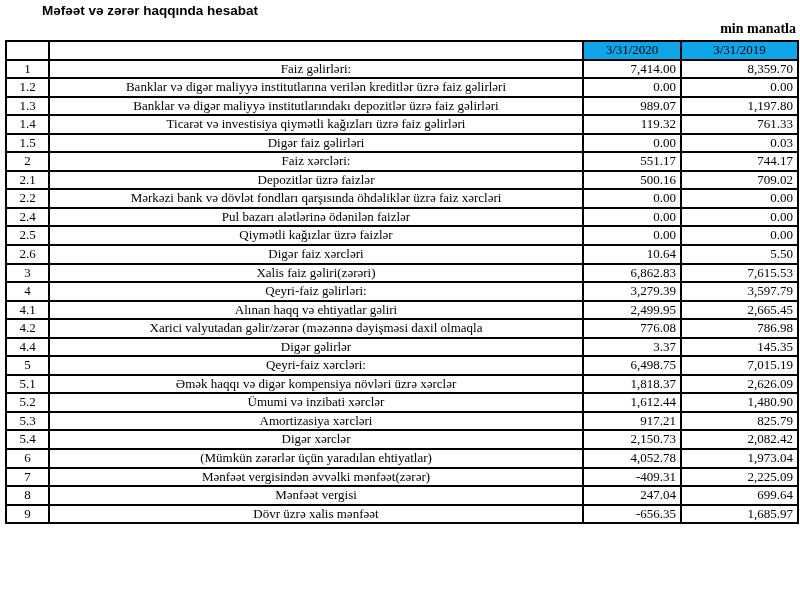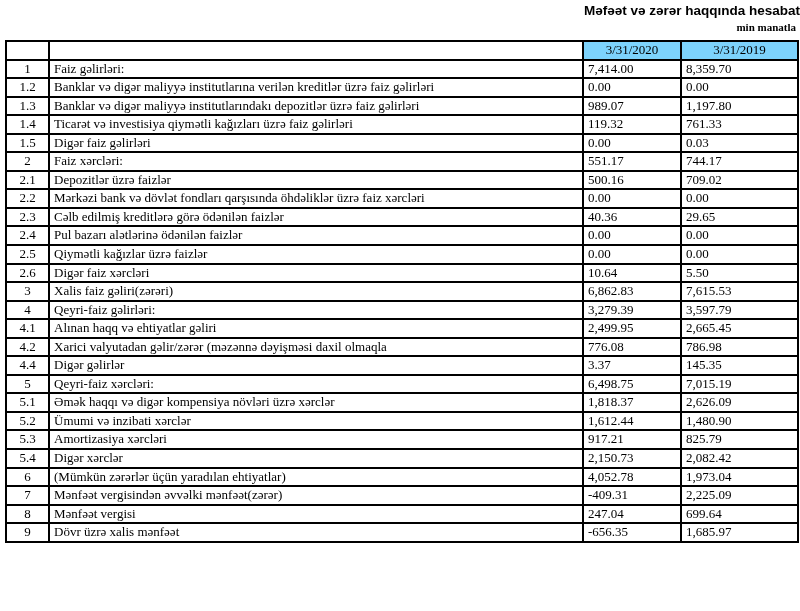--- a/index.html
+++ b/index.html
@@ -2,32 +2,33 @@
 <html><head>
 <meta charset="utf-8">
 <style>
   * { margin: 0; padding: 0; box-sizing: border-box; }
   html, body { width: 800px; height: 611px; background: #ffffff; overflow: hidden; }
   body { font-family: "Liberation Serif", serif; color: #000; position: relative; }
 
   .page-title {
     position: absolute;
     top: 3px; left: 0; width: 800px;
-    text-align: right;
+    text-align: left;
     font-family: "Liberation Sans", sans-serif;
     font-weight: 700;
     font-size: 13.5px;
+    padding-left: 42px;
   }
 
   .unit-note {
     position: absolute;
     top: 21px; right: 4px;
     font-family: "Liberation Serif", serif;
     font-weight: 700;
-    font-size: 11px;
+    font-size: 14px;
   }
 
   table.report {
     position: absolute;
     top: 40px; left: 5px;
     width: 792px;
     border-collapse: collapse;
     table-layout: fixed;
   }
   table.report td, table.report th {
@@ -39,26 +40,26 @@
     overflow: hidden;
     white-space: nowrap;
     font-weight: 400;
   }
   col.c1 { width: 43px; }
   col.c2 { width: 534px; }
   col.c3 { width: 98px; }
   col.c4 { width: 117px; }
 
   td.c-no    { text-align: center; padding: 1px 1px; }
-  td.c-label { text-align: left; }
-  td.c-val   { text-align: left; margin-left: 36px; }
+  td.c-label { text-align: center; }
+  td.c-val   { text-align: right; margin-left: 36px; }
   .b         { font-weight: 700; }
 
   th.period {
-    background: #7dd3fc;
+    background: #0ea5e9;
     font-weight: 700;
   }
   th.blank { background: #ffffff; }
 </style>
 </head>
 <body>
 
 <div class="page-title">Məfəət və zərər haqqında hesabat</div>
 
 <div class="unit-note">min manatla</div>
@@ -121,26 +122,20 @@
         <td class="c-val">500.16</td>
         <td class="c-val">709.02</td>
       </tr>
       <tr>
         <td class="c-no">2.2</td>
         <td class="c-label">Mərkəzi bank və dövlət fondları qarşısında öhdəliklər üzrə faiz xərcləri</td>
         <td class="c-val">0.00</td>
         <td class="c-val">0.00</td>
       </tr>
       <tr>
-        <td class="c-no">2.3</td>
-        <td class="c-label">Cəlb edilmiş kreditlərə görə ödənilən faizlər</td>
-        <td class="c-val">40.36</td>
-        <td class="c-val">29.65</td>
-      </tr>
-      <tr>
         <td class="c-no">2.4</td>
         <td class="c-label">Pul bazarı alətlərinə ödənilən faizlər</td>
         <td class="c-val">0.00</td>
         <td class="c-val">0.00</td>
       </tr>
       <tr>
         <td class="c-no">2.5</td>
         <td class="c-label">Qiymətli kağızlar üzrə faizlər</td>
         <td class="c-val">0.00</td>
         <td class="c-val">0.00</td>

